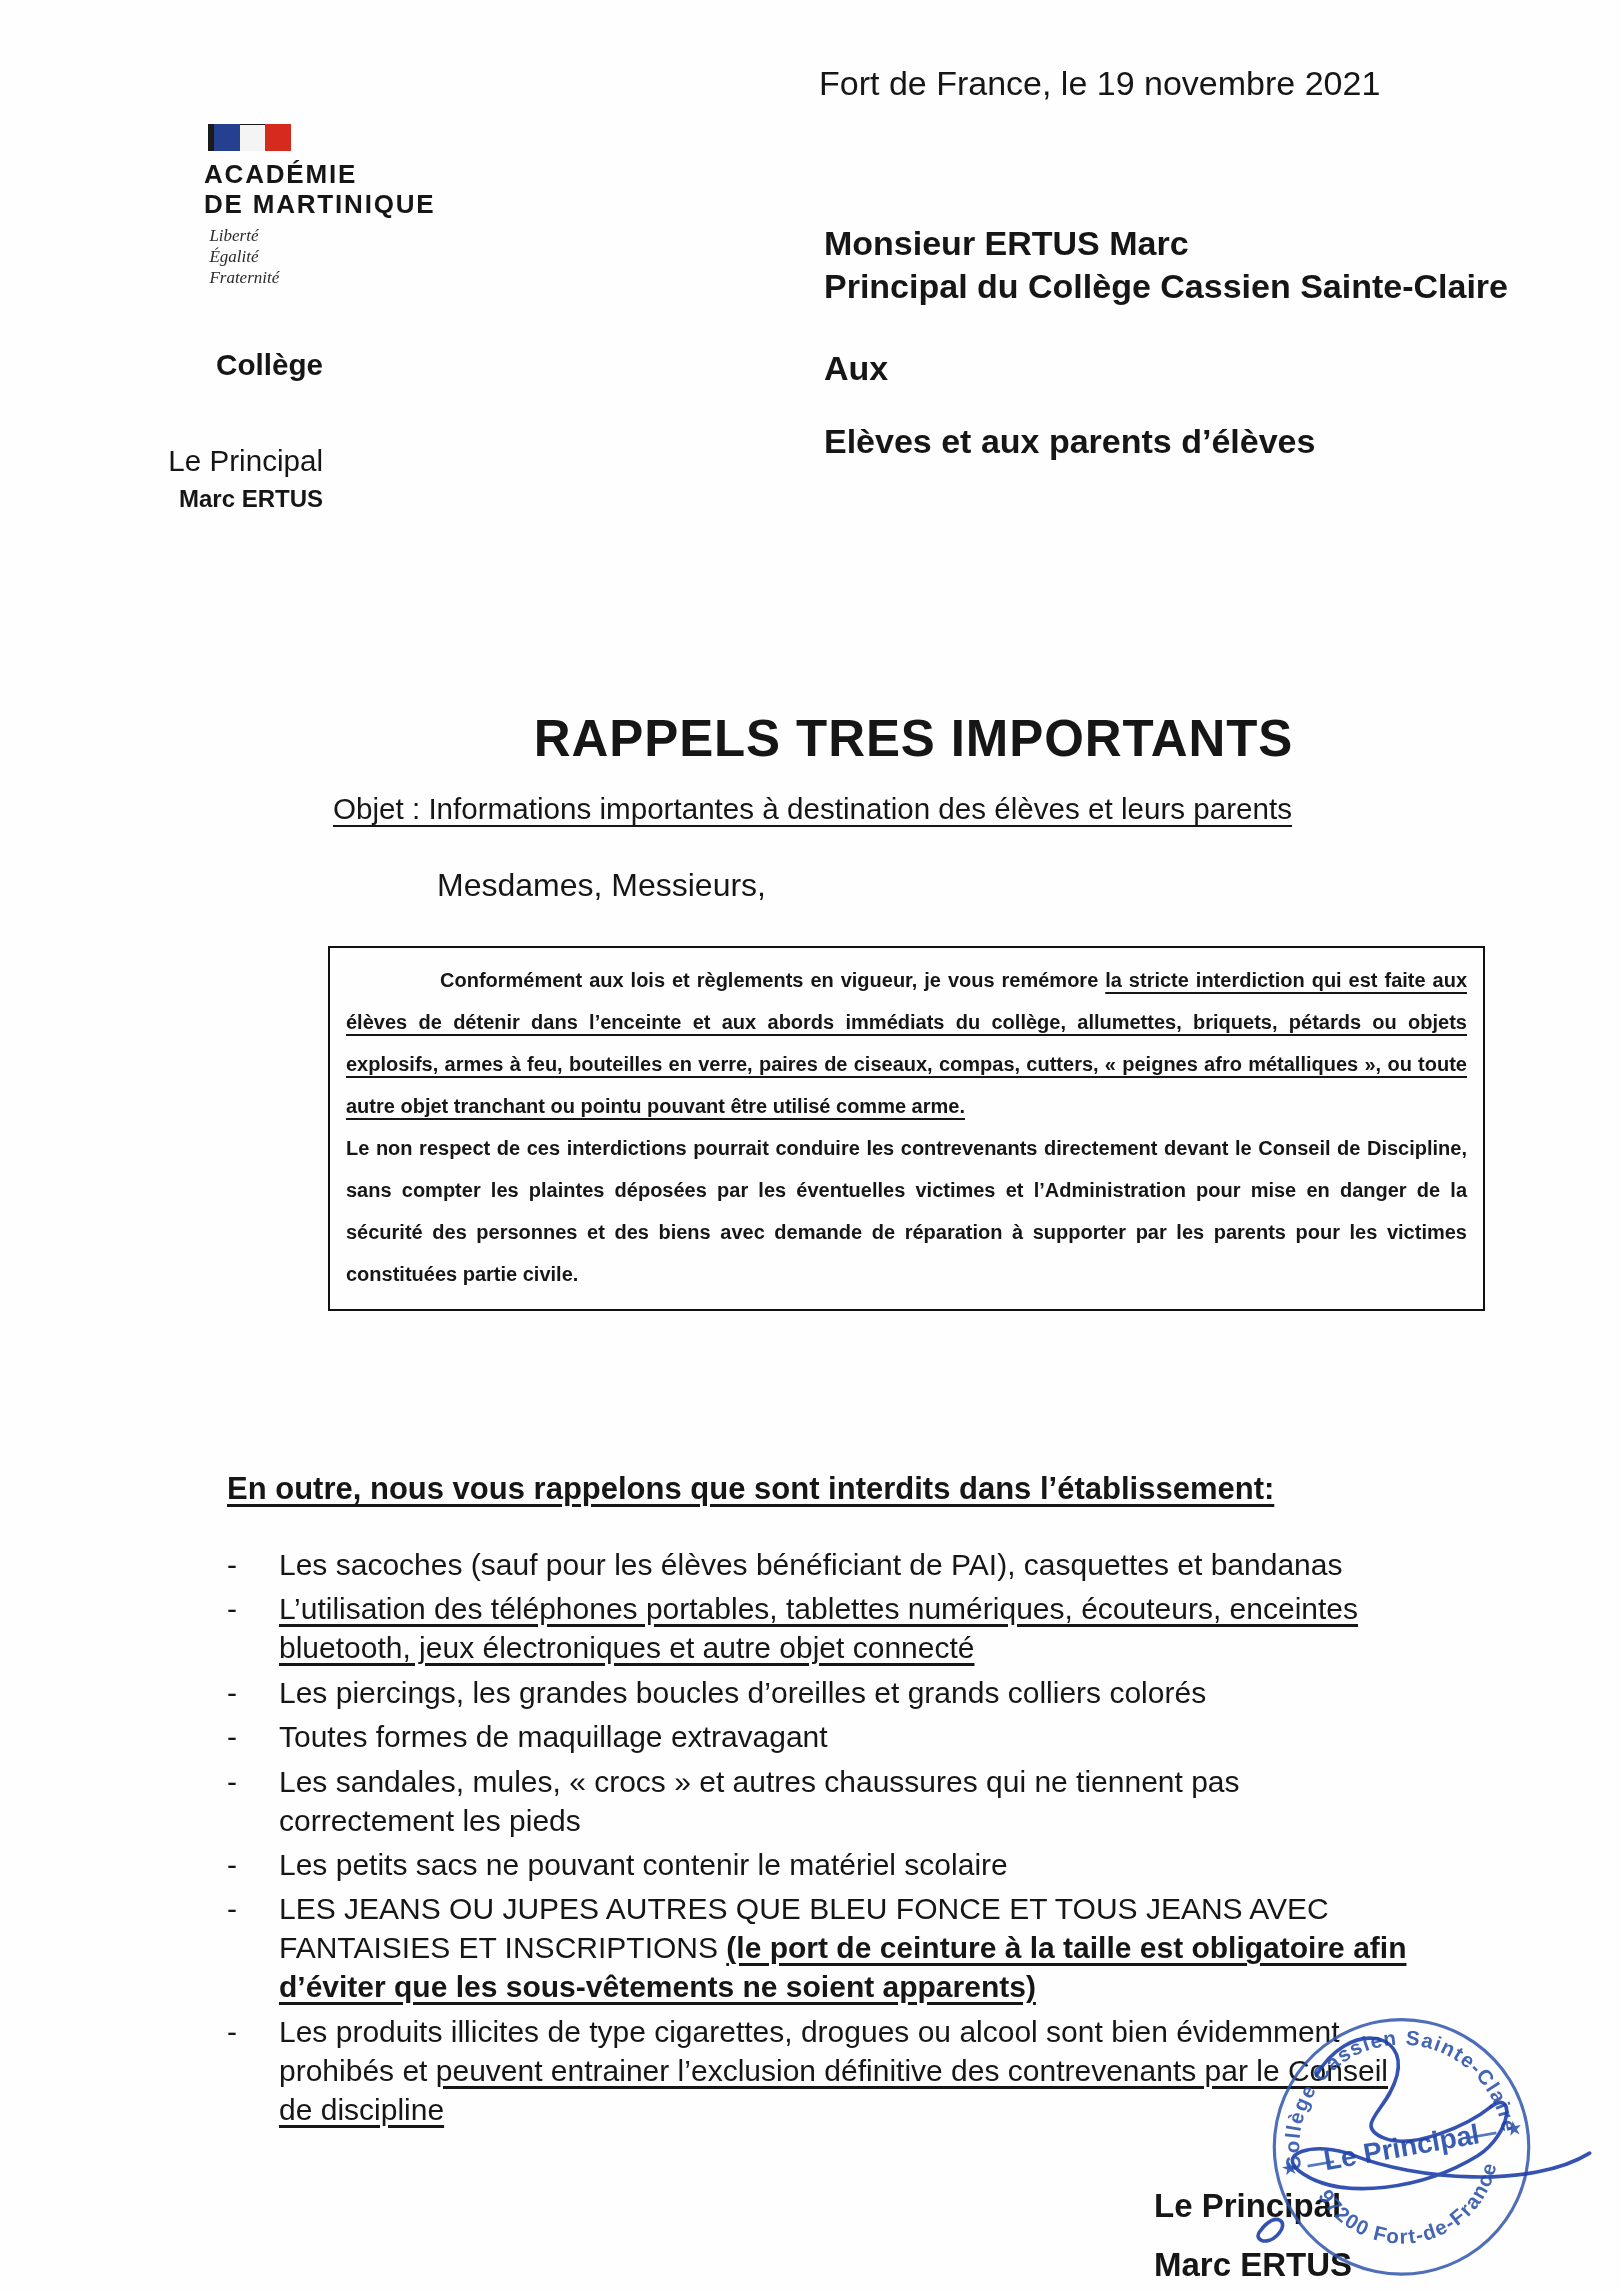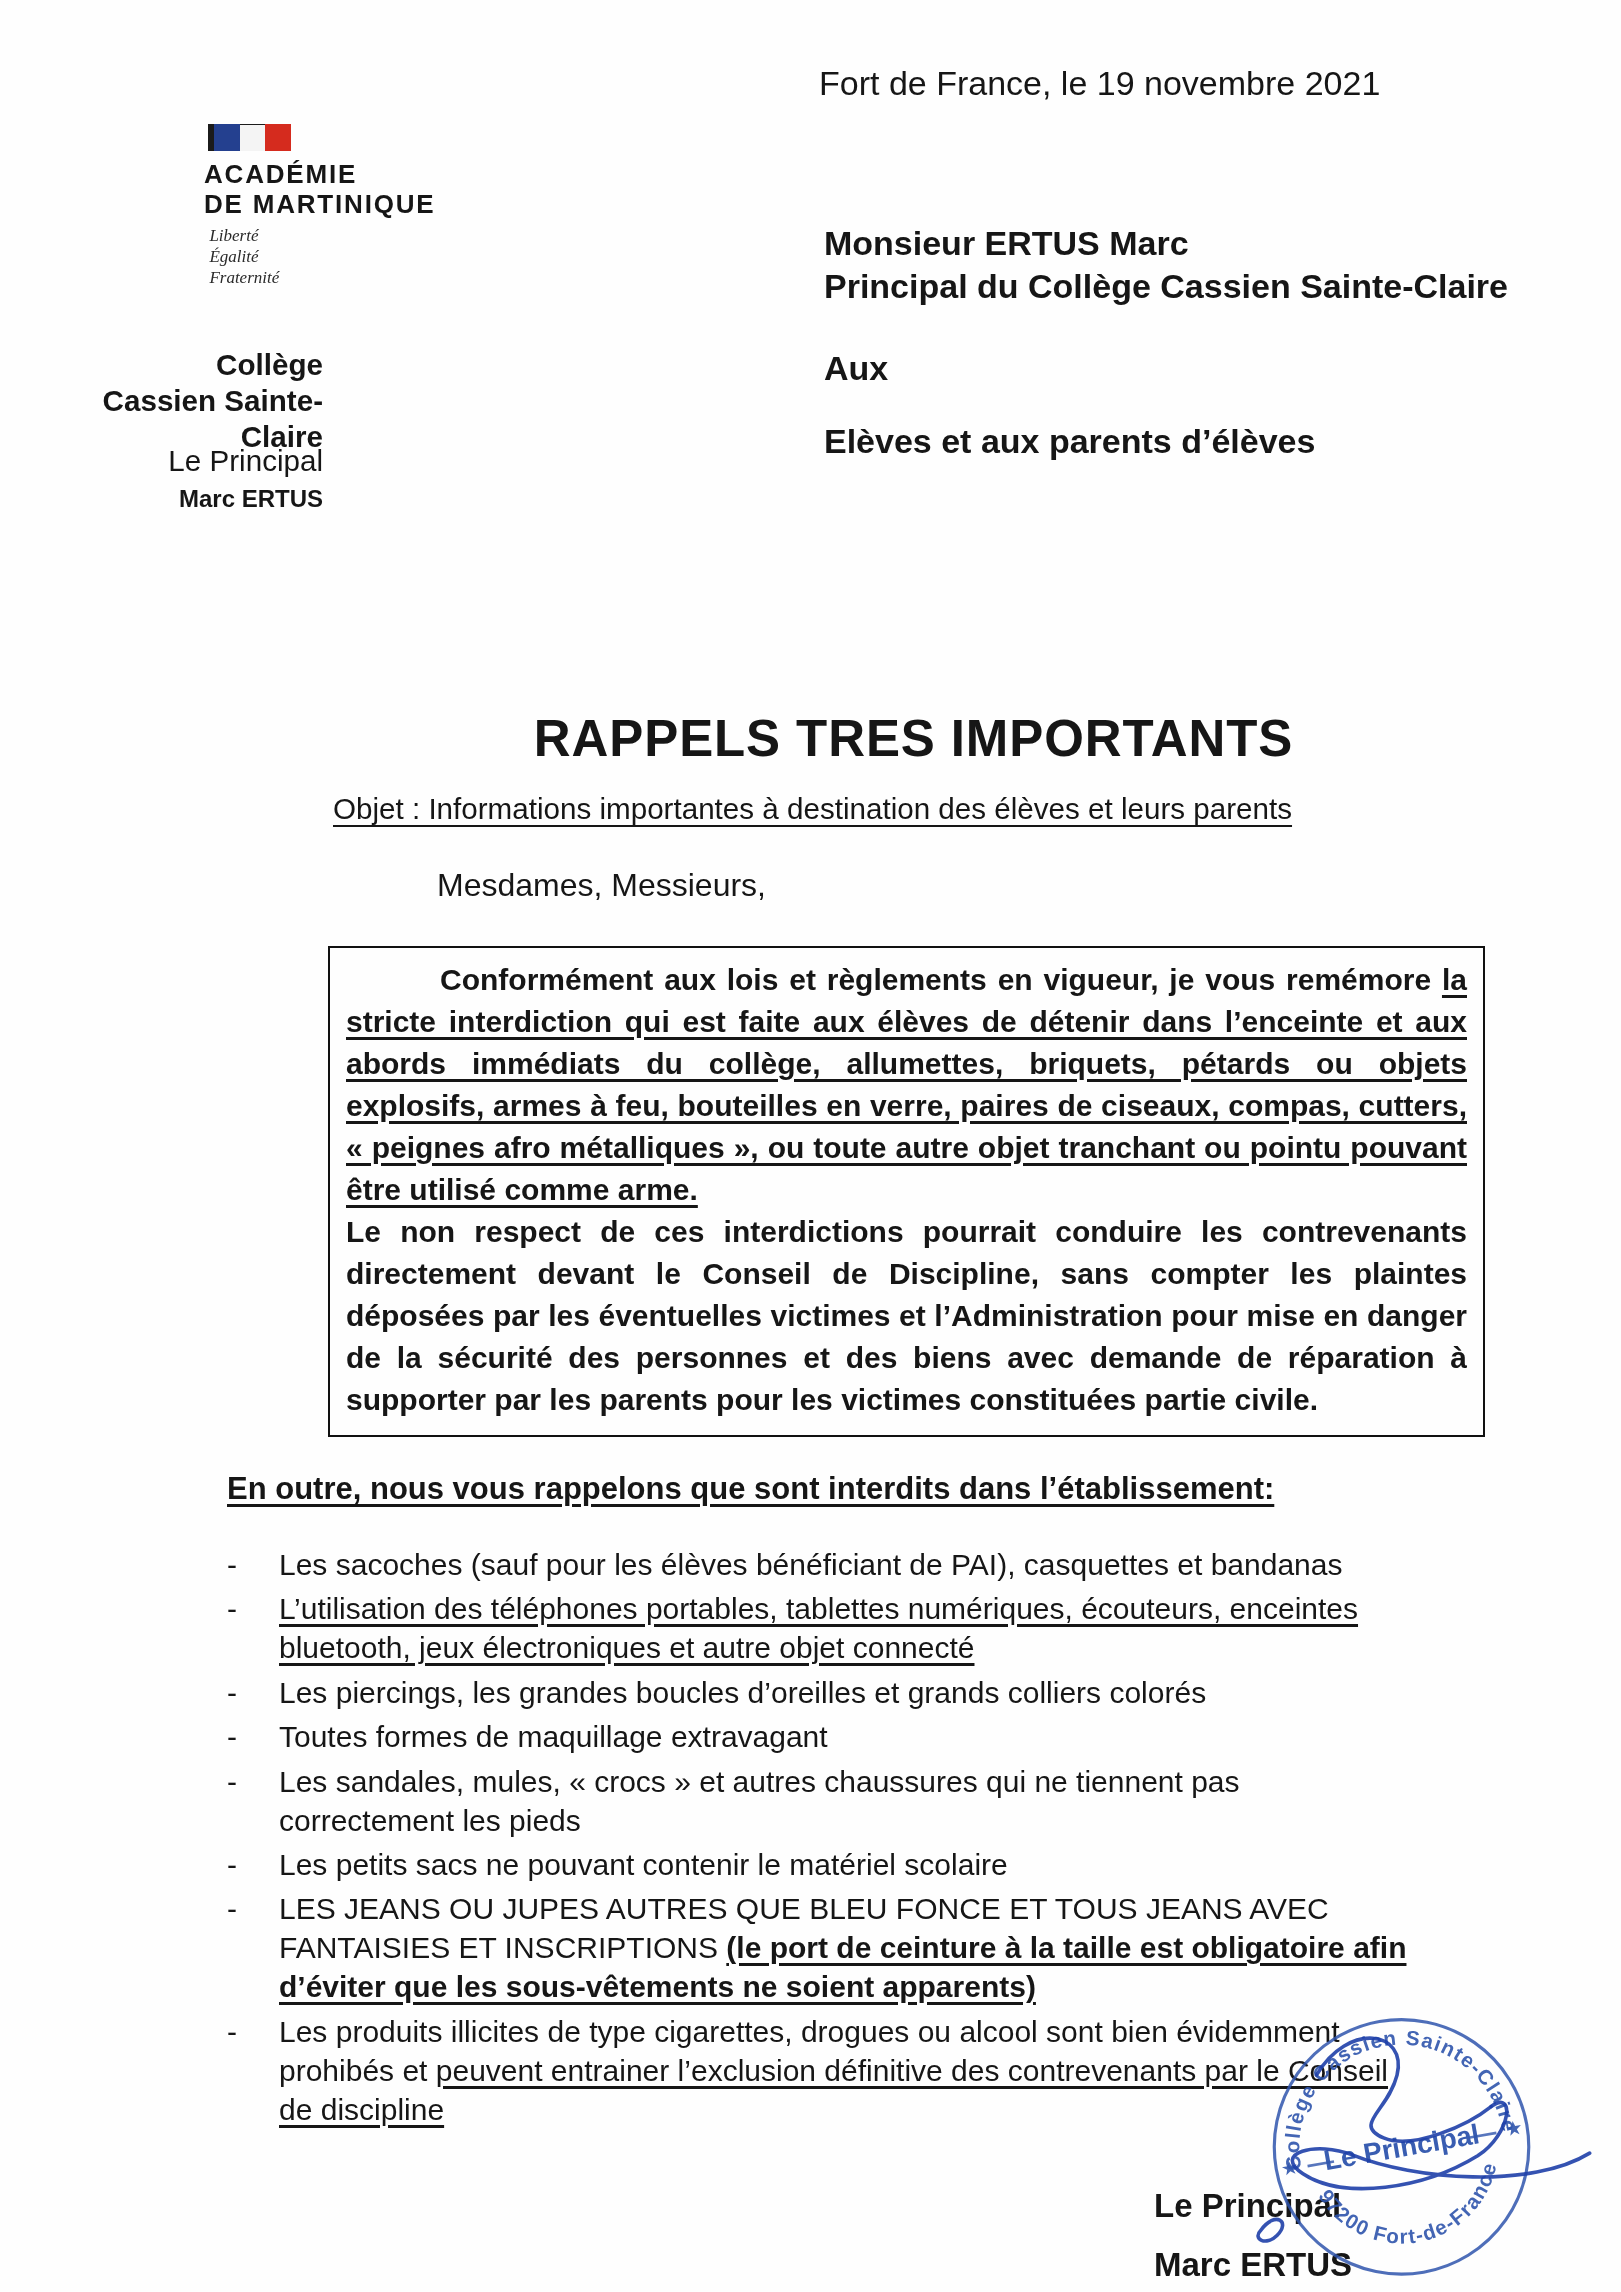--- a/index.html
+++ b/index.html
@@ -40,21 +40,21 @@
   .sb-name{position:absolute;left:54px;top:485px;width:269px;text-align:right;font-weight:bold;font-size:24px;}
   .sb-contact{position:absolute;left:36px;top:534px;width:285px;text-align:right;font-family:"Liberation Serif", serif;font-size:29.6px;line-height:40px;}
   
   .title{position:absolute;left:358px;top:709px;width:1111px;margin:0;text-align:center;font-size:51px;font-weight:bold;letter-spacing:0.9px;}
   .subject{position:absolute;left:333px;top:792px;font-size:29.6px;font-weight:normal;text-decoration:underline;text-underline-offset:6.3px;}
   .salutation{position:absolute;left:437px;top:867px;font-size:32px;}
   .notice-box{
     position:absolute;left:328px;top:946px;width:1157px;
     border:2.7px solid #111;
     padding:10.7px 16px 14.3px 16px;
-    font-weight:bold;font-size:30px;line-height:42px;text-align:justify;
+    font-weight:bold;font-size:20px;line-height:42px;text-align:justify;
   }
   .notice-box p{margin:0;}
   .np1{text-indent:94px;}
   .seg-bold{font-weight:bold;}
   .seg-underline{text-decoration:underline;text-underline-offset:5.4px;}
   .lower{position:absolute;left:227px;top:1471px;width:1191px;}
   .list-heading{font-size:31px;font-weight:bold;text-decoration:underline;text-underline-offset:5.4px;margin-bottom:38px;}
   .list-item{display:flex;font-size:30px;line-height:39px;margin-bottom:5.4px;}
   .list-item .dash{width:52px;flex:none;}
   .list-item .item-text{flex:1;}
@@ -94,21 +94,20 @@
 
   <div class="recipient">
     <div class="r-line">Monsieur ERTUS Marc</div>
     <div class="r-line">Principal du Collège Cassien Sainte-Claire</div>
     <div class="r-line r-aux">Aux</div>
     <div class="r-line r-aud">Elèves et aux parents d’élèves</div>
   </div>
 
   <div class="sb-college">
     <div>Collège</div>
-    <div>Cassien Sainte-Claire</div>
   </div>
   <div class="sb-role">Le Principal</div>
   <div class="sb-name">Marc ERTUS</div>
 
   <h1 class="title">RAPPELS TRES IMPORTANTS</h1>
   <div class="subject">Objet : Informations importantes à destination des élèves et leurs parents</div>
   <div class="salutation">Mesdames, Messieurs,</div>
 
   <div class="notice-box">
     <p class="np1"><span class="seg seg-bold">Conformément aux lois et règlements en vigueur, je vous remémore </span><span class="seg seg-bold seg-underline">la stricte interdiction qui est faite aux élèves de détenir dans l’enceinte et aux abords immédiats du collège, allumettes, briquets, pétards ou objets explosifs, armes à feu, bouteilles en verre, paires de ciseaux, compas, cutters, « peignes afro métalliques », ou toute autre objet tranchant ou pointu pouvant être utilisé comme arme.</span></p>

